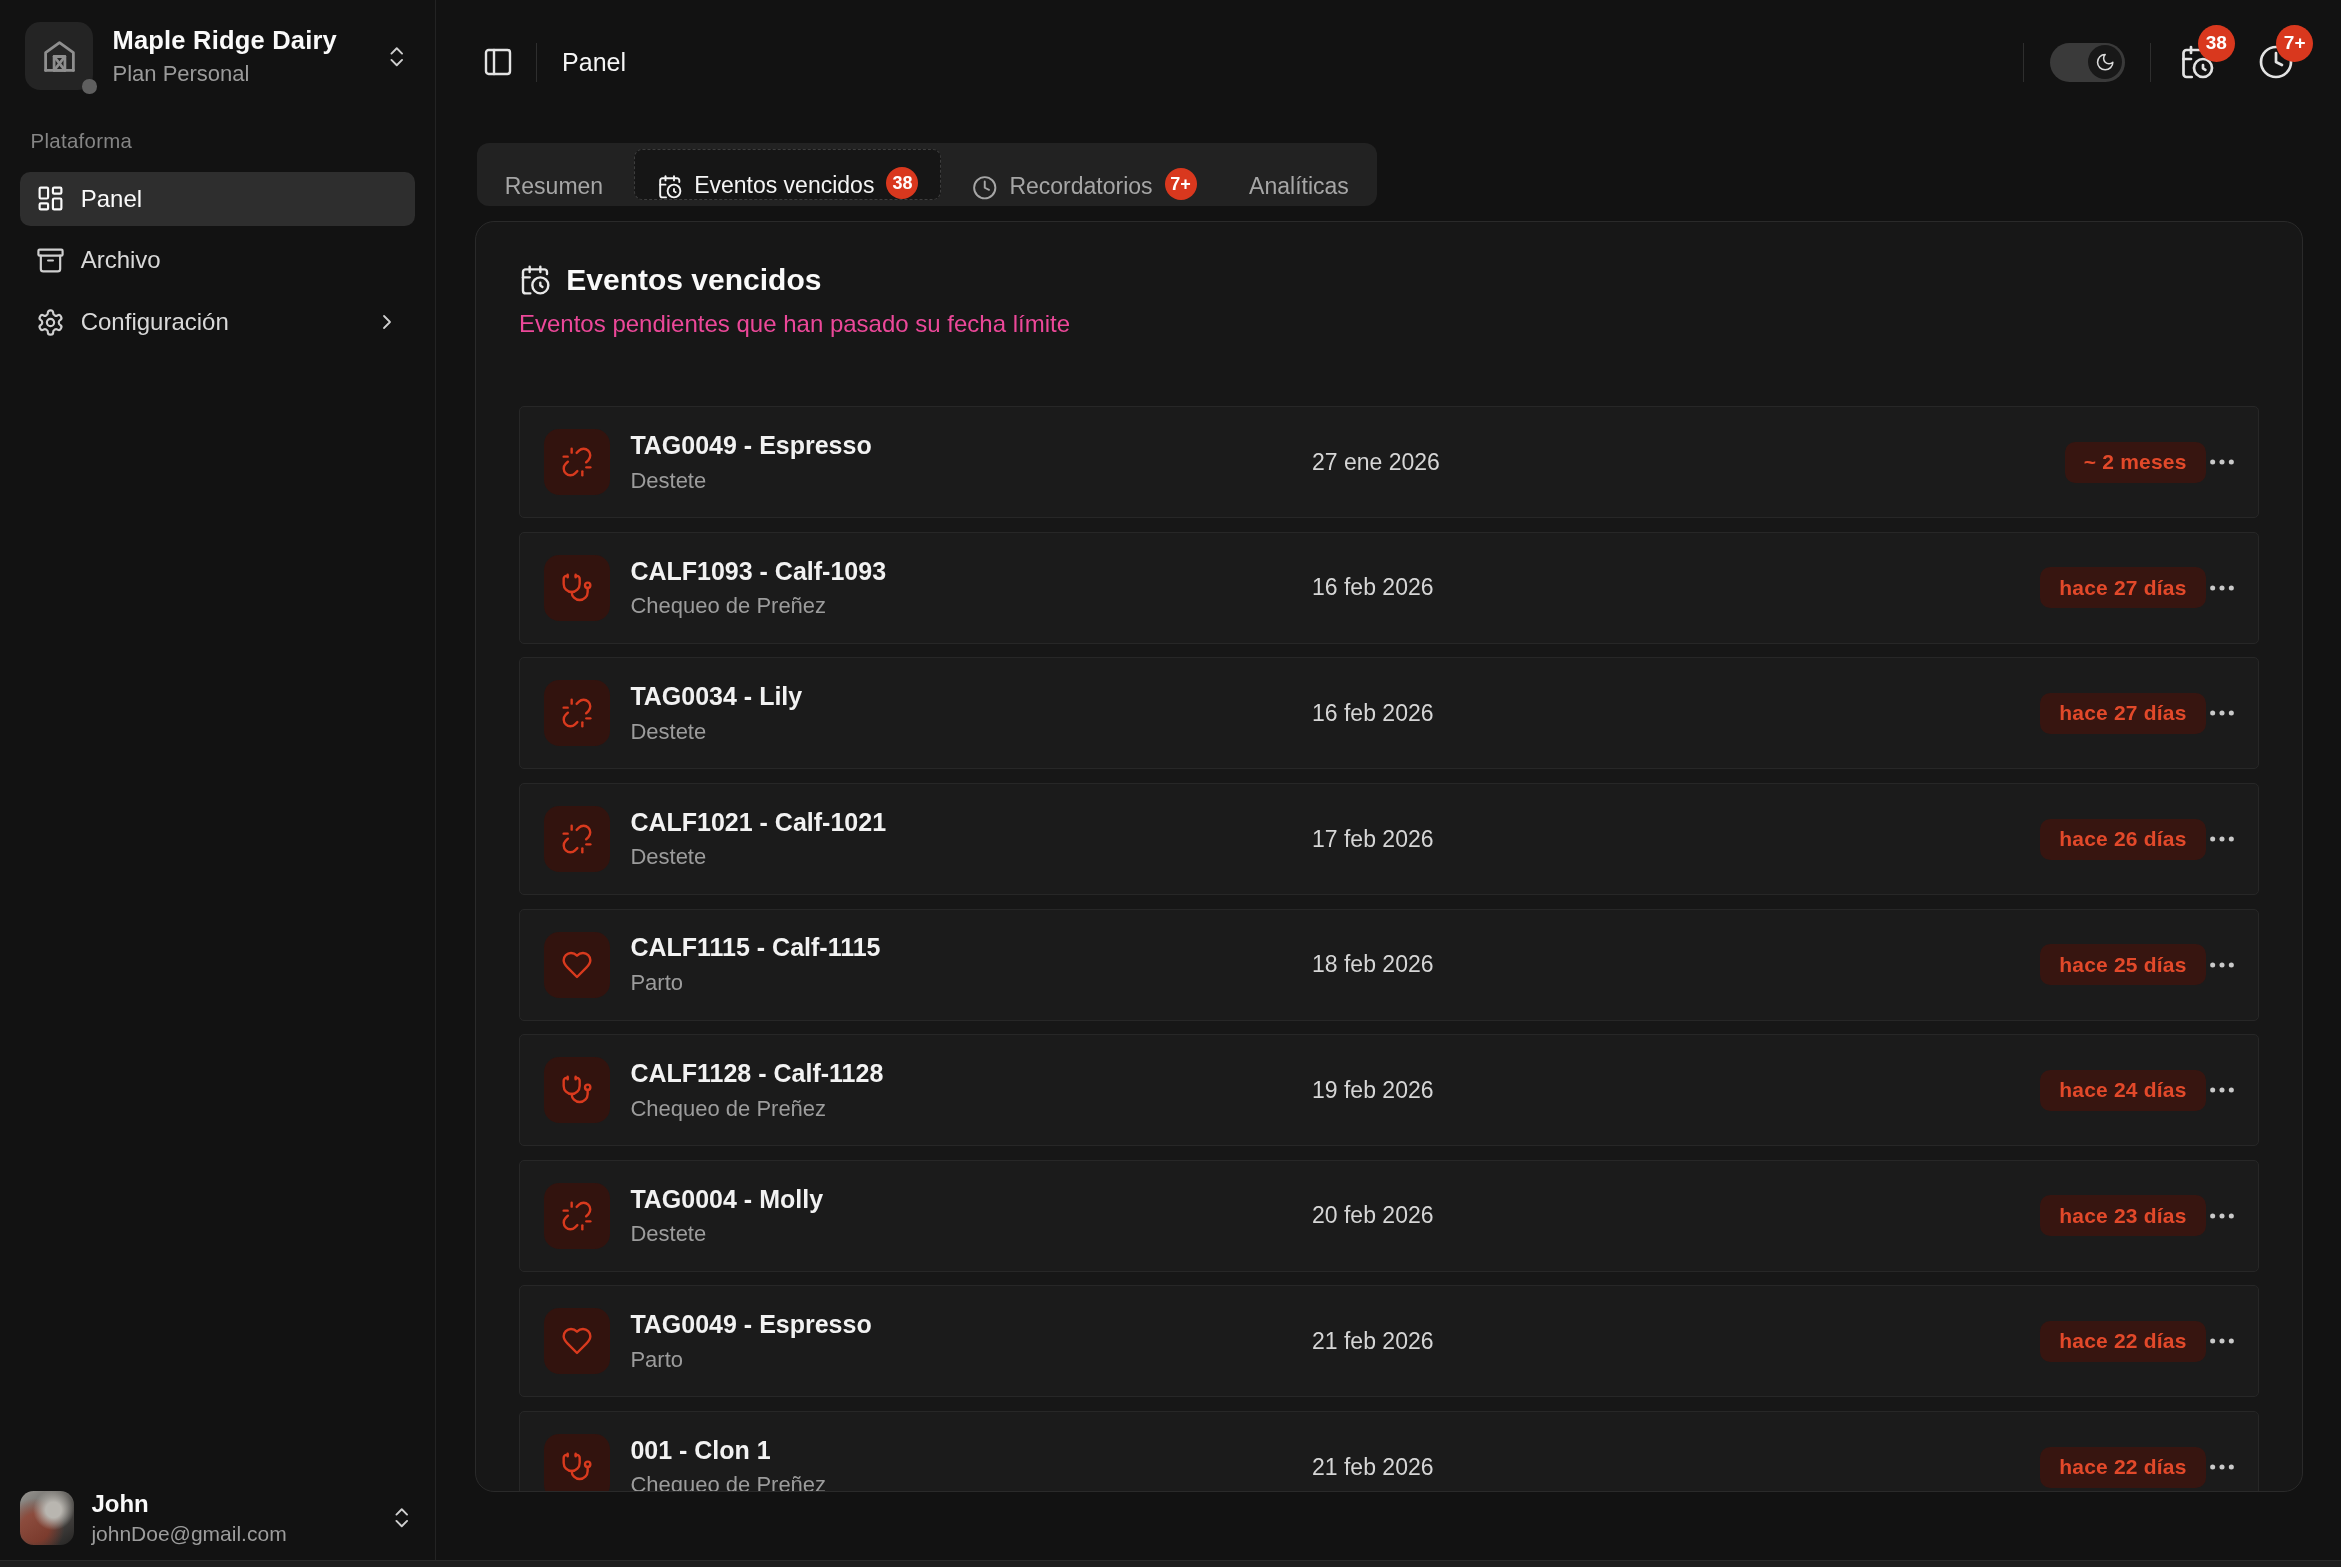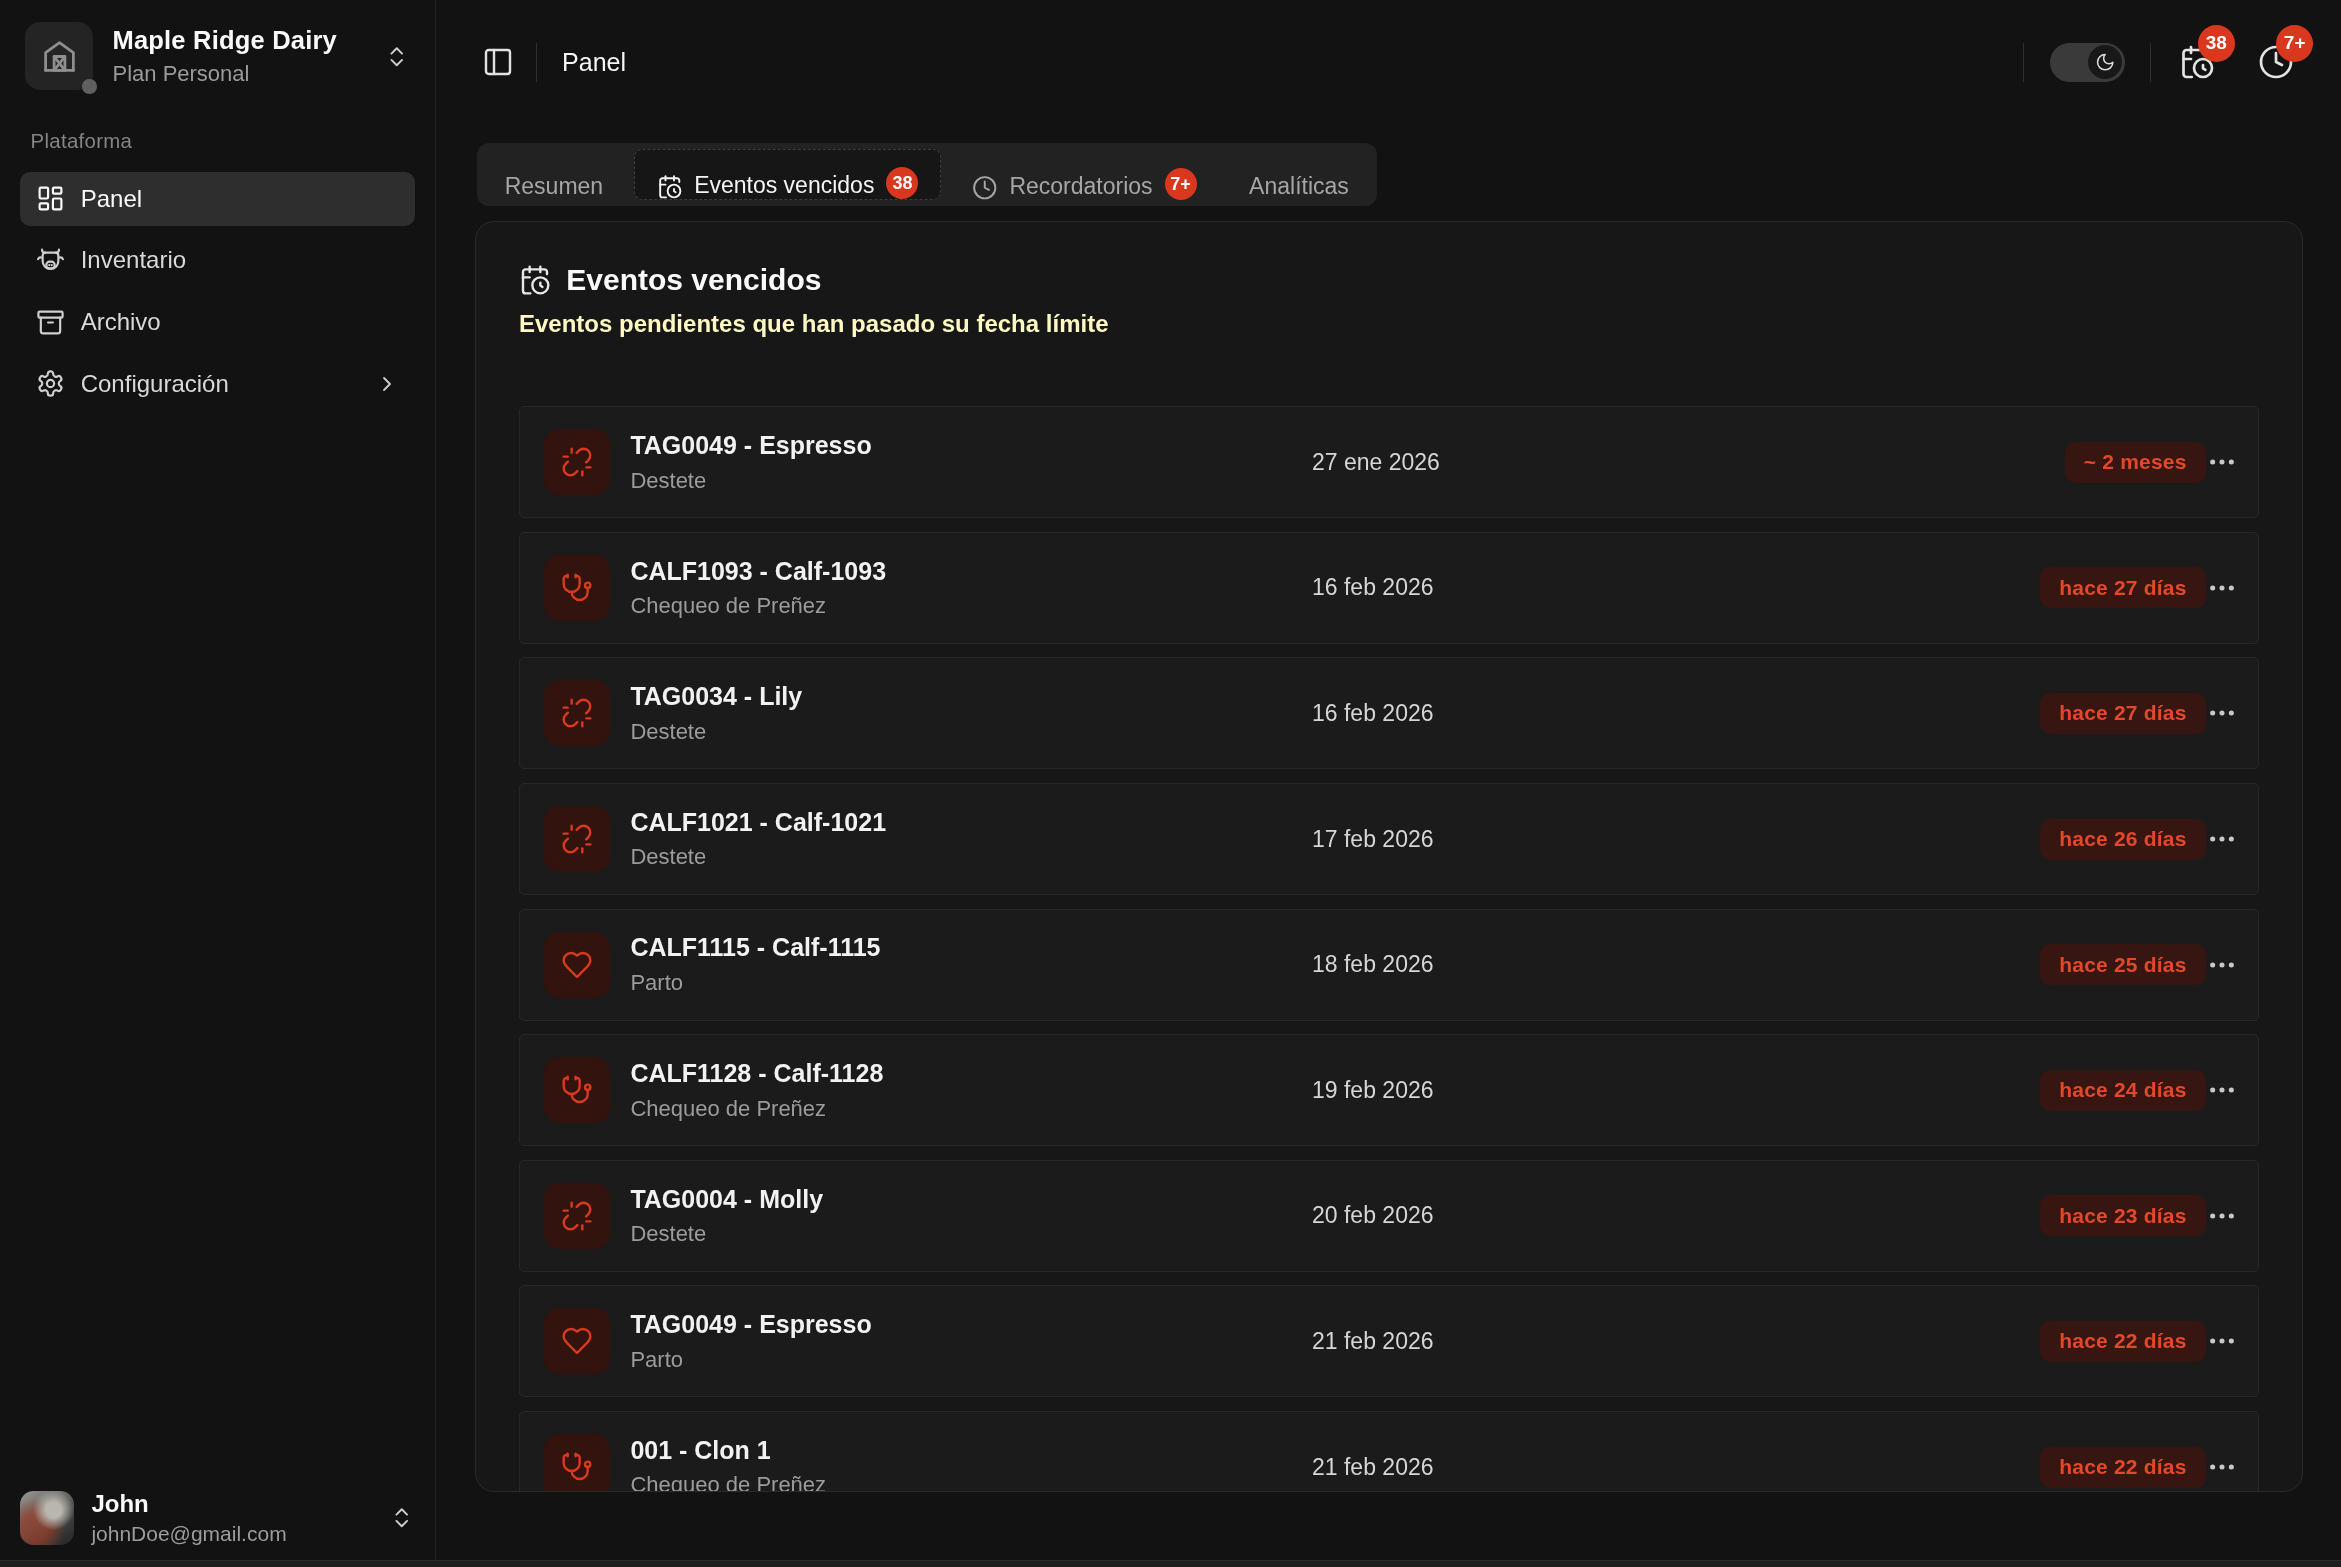--- a/index.html
+++ b/index.html
@@ -56,21 +56,21 @@
   
   .tabbar{display:flex;align-items:center;gap:8.5px;background:#222222;border-radius:12px;padding:6px;align-self:flex-start;margin-top:19px;margin-left:1.7px;}
   .tab{display:flex;align-items:flex-end;gap:12px;height:51px;padding:0 22px;border-radius:8.5px;font-size:23px;color:#a6a6a6;white-space:nowrap;}
   .tab.active{background:#161616;color:#f5f5f5;border:0.9px dashed #3d3d3d;}
   .tab-badge{min-width:32px;height:32px;padding:0 4.3px;border-radius:16px;background:var(--red);color:#fff;font-size:18px;font-weight:700;display:flex;align-items:center;justify-content:center;}
 
   
   .card{margin-top:15.3px;width:1828px;height:1271px;background:#171717;border:0.9px solid #2a2a2a;border-radius:19px;padding:39px 43px;overflow:hidden;position:relative;}
   .card-header-row{display:flex;align-items:center;gap:15.3px;color:#e8e8e8;height:37px;}
   .card-title{font-size:30px;font-weight:700;color:#fafafa;}
-  .card-subtitle{font-size:24px;color:#fef9c3;margin-top:12px;height:31px;font-weight:bold;}
+  .card-subtitle{font-size:24px;color:#ec4899;margin-top:12px;height:31px;}
   .event-list{margin-top:65px;display:flex;flex-direction:column;gap:13.6px;}
   .event-row{position:relative;height:112px;flex:0 0 112px;background:#1b1b1b;border:0.9px solid #272727;border-radius:5px;display:flex;align-items:center;padding:0 20.4px 0 24px;}
   .event-icon{width:66px;height:66px;border-radius:15.3px;background:#32130e;color:#d93a1e;display:flex;align-items:center;justify-content:center;flex:0 0 66px;}
   .event-text{margin-left:20.4px;}
   .event-name{font-size:25px;font-weight:700;color:#f2f2f2;}
   .event-type{font-size:22px;color:#9c9c9c;margin-top:7.7px;}
   .event-date{position:absolute;left:792px;font-size:23px;color:#d6d6d6;}
   .event-right{margin-left:auto;display:flex;align-items:center;}
   .overdue-pill{background:var(--overdue-bg);color:var(--overdue-text);font-size:21px;font-weight:700;padding:0 19px;height:41px;display:flex;align-items:center;border-radius:10.2px;letter-spacing:0.2px;white-space:nowrap;}
   .dots-btn{color:#c9c9c9;background:none;border:none;display:flex;}
@@ -128,36 +128,20 @@
         <div class="nav-item active">
     <span class="ih nav-icon">
             <svg viewBox="0 0 24 24" fill="none" stroke="currentColor" stroke-width="1.8" stroke-linecap="round" stroke-linejoin="round">
               <rect width="7" height="9" x="3" y="3" rx="1"></rect>
               <rect width="7" height="5" x="14" y="3" rx="1"></rect>
               <rect width="7" height="9" x="14" y="12" rx="1"></rect>
               <rect width="7" height="5" x="3" y="16" rx="1"></rect>
             </svg>
           </span>
     <span class="nav-label">Panel</span>
-
-  </div>
-        <div class="nav-item">
-    <span class="ih nav-icon">
-            <svg viewBox="0 0 24 24" fill="none" stroke="currentColor" stroke-width="1.8" stroke-linecap="round" stroke-linejoin="round">
-              <path d="M7.5 5.5C6 5.5 5 4.3 5 3"></path>
-              <path d="M16.5 5.5C18 5.5 19 4.3 19 3"></path>
-              <path d="M4.5 9.5c-1.3-.3-2.3.2-2.8 1.4"></path>
-              <path d="M19.5 9.5c1.3-.3 2.3.2 2.8 1.4"></path>
-              <path d="M8 5.5h8A2.5 2.5 0 0 1 18.5 8v4.5a6.5 6.5 0 0 1-13 0V8A2.5 2.5 0 0 1 8 5.5Z"></path>
-              <rect x="8.5" y="13" width="7" height="5.5" rx="2.7"></rect>
-              <path d="M11 15.8h.01"></path>
-              <path d="M13 15.8h.01"></path>
-            </svg>
-          </span>
-    <span class="nav-label">Inventario</span>
 
   </div>
         <div class="nav-item">
     <span class="ih nav-icon">
             <svg viewBox="0 0 24 24" fill="none" stroke="currentColor" stroke-width="1.8" stroke-linecap="round" stroke-linejoin="round">
               <rect width="20" height="5" x="2" y="3" rx="1"></rect>
               <path d="M4 8v11a2 2 0 0 0 2 2h12a2 2 0 0 0 2-2V8"></path>
               <path d="M10 12h4"></path>
             </svg>
           </span>

